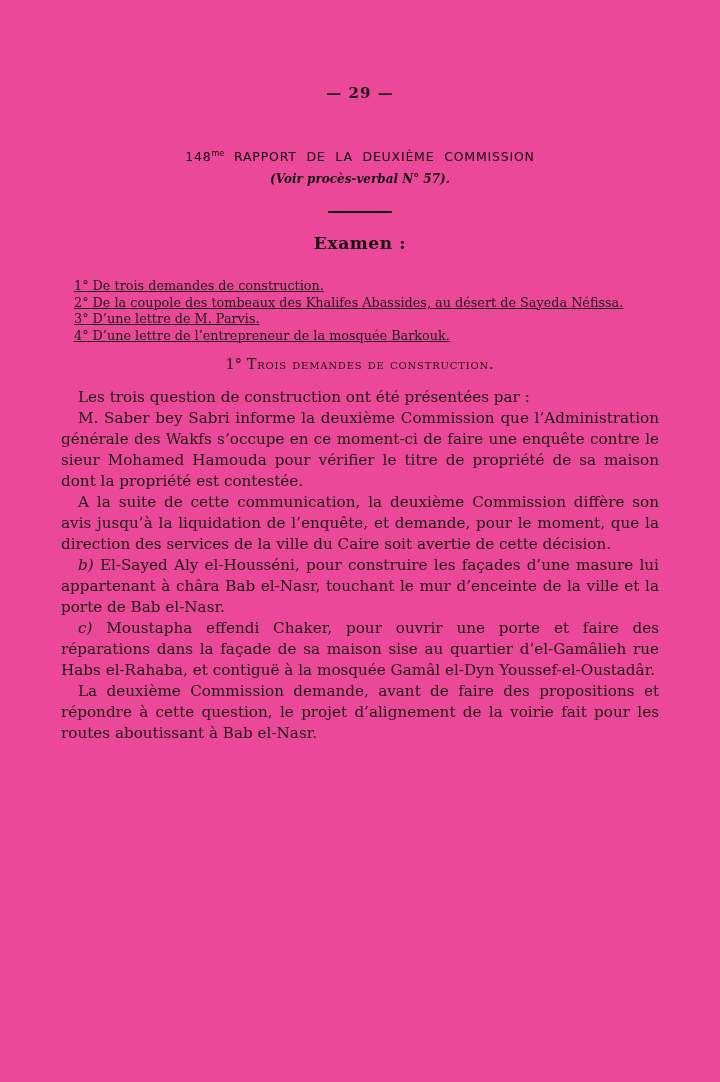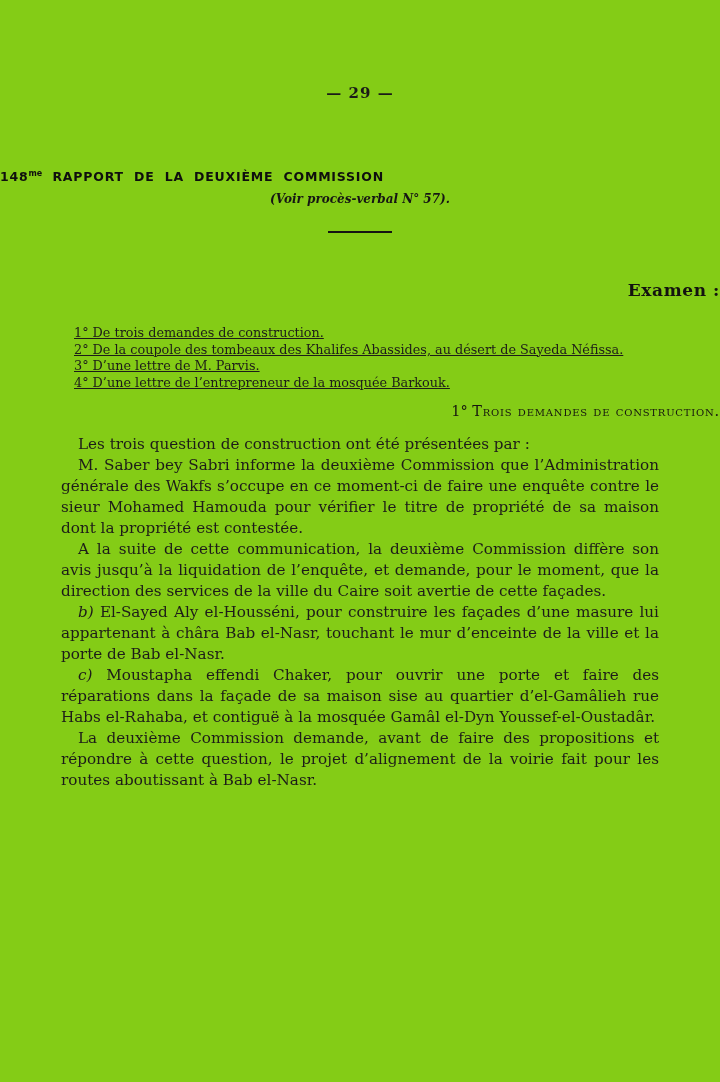--- a/index.html
+++ b/index.html
@@ -5,39 +5,39 @@
   html, body { margin: 0; padding: 0; }
   body {
     background: #e9e7e2;
     font-family: "DejaVu Serif", "Liberation Serif", serif;
   }
   .page {
     position: relative;
     width: 720px;
     height: 1082px;
     margin: 0 auto;
-    background: #84cc16;
+    background: #ec4899;
     color: #201f1c;
     box-sizing: border-box;
     padding-top: 84px;
     overflow: hidden;
   }
   .page-number {
     text-align: center;
     font-size: 15px;
     font-weight: bold;
     letter-spacing: 1px;
     line-height: 18px;
     color: #1a1a18;
   }
   .report-title {
-    margin-top: 64px;
-    text-align: left;
+    margin-top: 44px;
+    text-align: center;
     font-family: "DejaVu Sans", "Liberation Sans", sans-serif;
-    font-weight: bold;
+    font-weight: normal;
     font-size: 12.5px;
     letter-spacing: 0.8px;
     word-spacing: 5px;
     line-height: 16px;
     color: #0f0f0e;
   }
   .report-title sup {
     font-size: 8px;
     letter-spacing: 0;
     vertical-align: 5px;
@@ -51,22 +51,22 @@
     line-height: 16px;
     color: #161514;
   }
   .divider {
     width: 64px;
     border: 0;
     border-top: 2.5px solid #141412;
     margin: 24px auto 0 auto;
   }
   .examen-heading {
-    margin-top: 47px;
-    text-align: right;
+    margin-top: 20px;
+    text-align: center;
     font-size: 17px;
     font-weight: bold;
     letter-spacing: 0.6px;
     line-height: 21px;
     color: #131210;
   }
   .examen-list {
     margin: 24px auto 0 auto;
     width: 600px;
     font-size: 12.8px;
@@ -74,21 +74,21 @@
     text-align: justify;
     color: #1d1c19;
     text-decoration: underline;
   }
   .examen-list p {
     margin: 0;
     text-indent: 14px;
   }
   .section-heading {
     margin-top: 11px;
-    text-align: right;
+    text-align: center;
     font-size: 14.5px;
     line-height: 18px;
     color: #16150f;
   }
   .section-heading .sc {
     font-variant: small-caps;
     letter-spacing: 0.8px;
   }
   .body-text {
     margin: 14px auto 0 auto;
@@ -130,19 +130,19 @@
   </div>
 
   <div class="section-heading">
     <span>1°</span>
     <span class="sc">Trois demandes de construction.</span>
   </div>
 
   <div class="body-text">
     <p><i class="lead"></i><span>Les trois question de construction ont été présentées par :</span></p>
     <p><i class="lead"></i><span>M. Saber bey Sabri informe la deuxième Commission que l’Administration générale des Wakfs s’occupe en ce moment-ci de faire une enquête contre le sieur Mohamed Hamouda pour vérifier le titre de propriété de sa maison dont la propriété est contestée.</span></p>
-    <p><i class="lead"></i><span>A la suite de cette communication, la deuxième Commission diffère son avis jusqu’à la liquidation de l’enquête, et demande, pour le moment, que la direction des services de la ville du Caire soit avertie de cette façades.</span></p>
+    <p><i class="lead"></i><span>A la suite de cette communication, la deuxième Commission diffère son avis jusqu’à la liquidation de l’enquête, et demande, pour le moment, que la direction des services de la ville du Caire soit avertie de cette décision.</span></p>
     <p><i class="lead">b) </i><span>El-Sayed Aly el-Housséni, pour construire les façades d’une masure lui appartenant à châra Bab el-Nasr, touchant le mur d’enceinte de la ville et la porte de Bab el-Nasr.</span></p>
     <p><i class="lead">c) </i><span>Moustapha effendi Chaker, pour ouvrir une porte et faire des réparations dans la façade de sa maison sise au quartier d’el-Gamâlieh rue Habs el-Rahaba, et contiguë à la mosquée Gamâl el-Dyn Youssef-el-Oustadâr.</span></p>
     <p><i class="lead"></i><span>La deuxième Commission demande, avant de faire des propositions et répondre à cette question, le projet d’alignement de la voirie fait pour les routes aboutissant à Bab el-Nasr.</span></p>
   </div>
 
 </div>
 
 </body></html>

